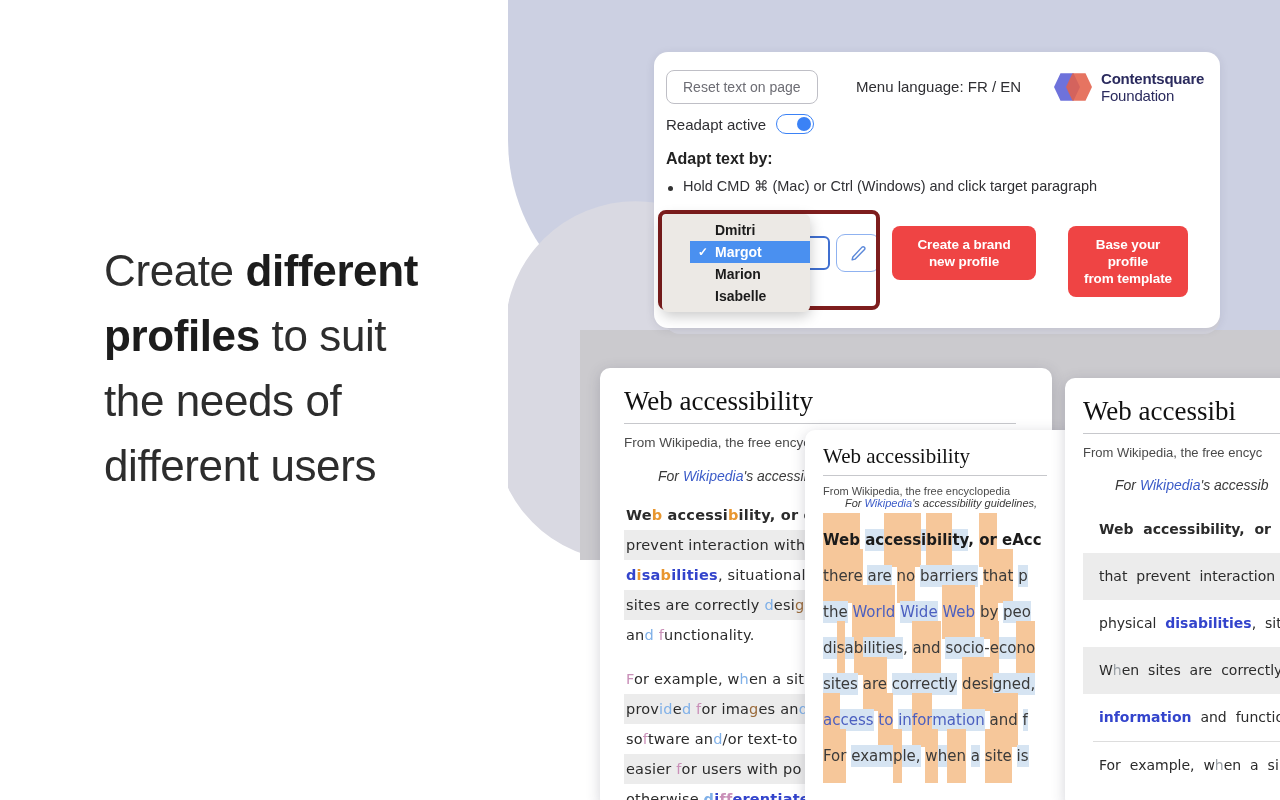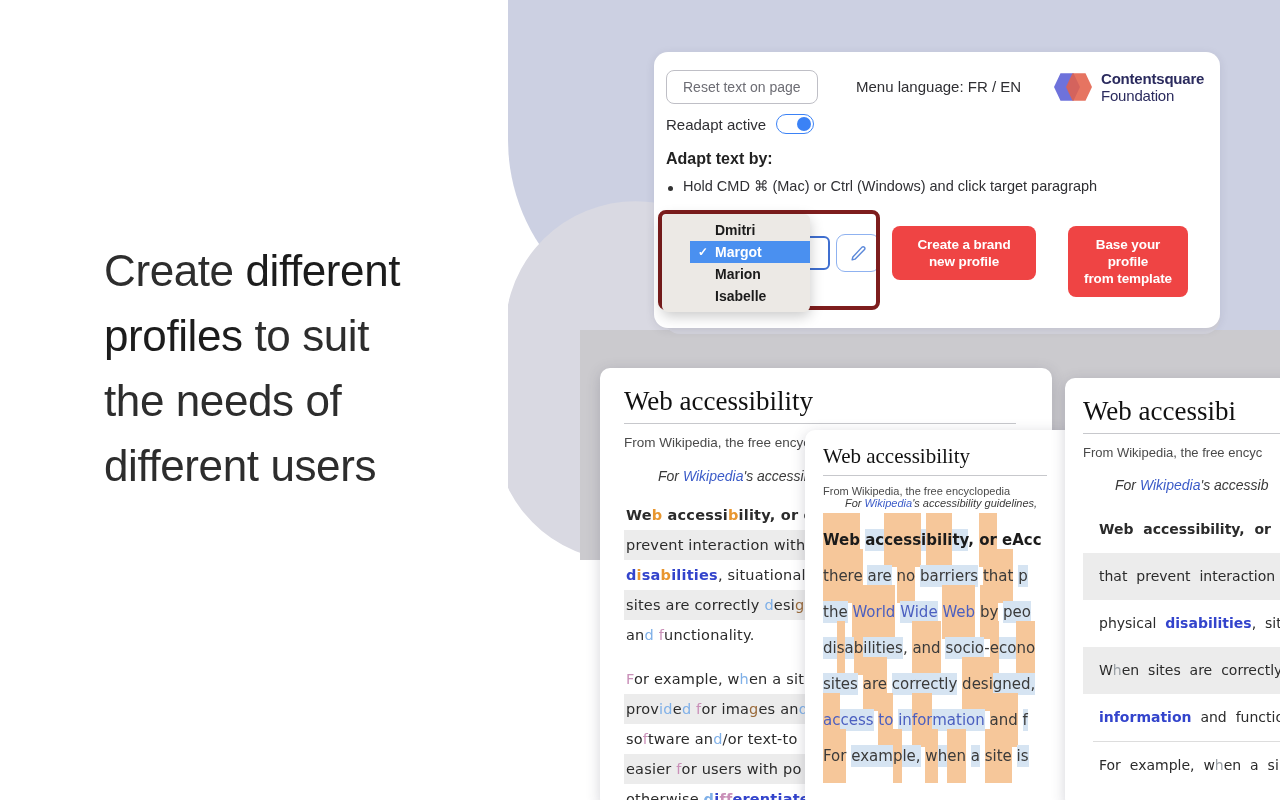--- a/index.html
+++ b/index.html
@@ -40,21 +40,21 @@
     background:#fff; z-index:1;
   }
 
   
   .headline{
     position:absolute; left:104px; top:238px; width:400px;
     z-index:6;
     font-size:44px; line-height:65px; color:#2d2d2d;
     letter-spacing:-0.4px;
   }
-  .headline b{ font-weight:400; color:#1c1c1c; }
+  .headline b{ font-weight:700; color:#1c1c1c; }
 
   
   .ctrl-shadow{
     position:absolute; left:664px; top:62px; width:556px; height:272px;
     background:#d3d3dc; border-radius:16px; z-index:2;
   }
   .ctrl-card{
     position:absolute; left:654px; top:52px; width:566px; height:276px;
     background:#ffffff; border-radius:14px; z-index:3;
     box-shadow:0 2px 10px rgba(40,40,70,.10);

